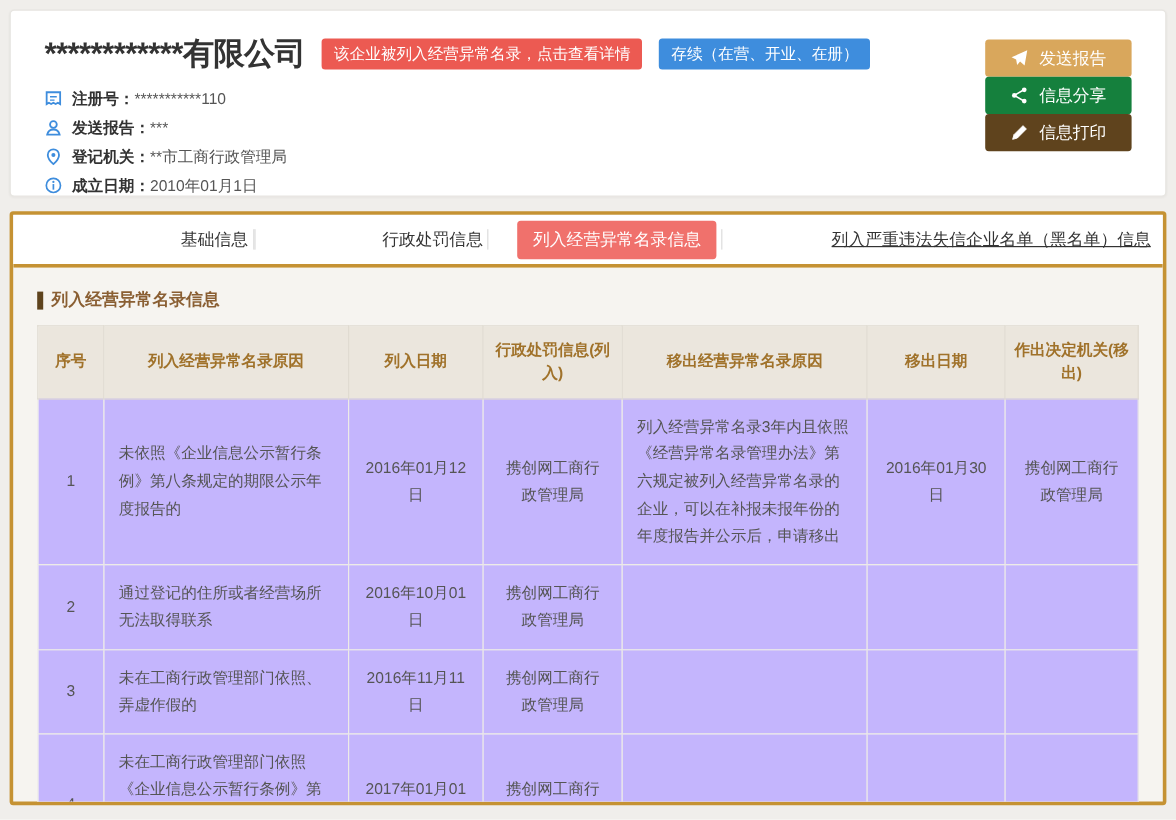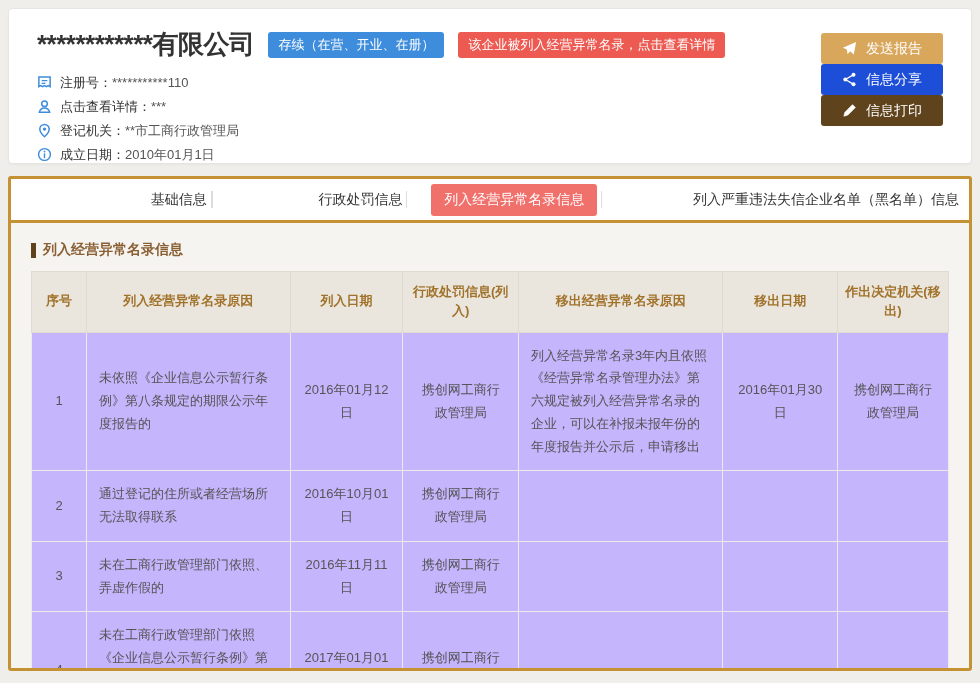--- a/index.html
+++ b/index.html
@@ -20,49 +20,49 @@
     display:flex; justify-content:space-between;
   }
   .company-block { flex:1; }
   .company-row { display:flex; align-items:center; gap:14px; margin-bottom:8px; }
   .company-name { font-size:26px; font-weight:bold; color:#333; letter-spacing:-0.5px; }
   .badge { font-size:13px; color:#fff; padding:4px 10px; border-radius:3px; white-space:nowrap; }
   .badge-blue { background:#3e8ddd; }
   .badge-red  { background:#ec5a52; cursor:pointer; }
   .info-row { display:flex; align-items:center; font-size:13px; line-height:23px; height:24px; }
   .info-icon { width:15px; height:15px; margin-right:8px; flex:0 0 15px; }
-  .info-label { font-weight:normal; color:#333; }
+  .info-label { font-weight:bold; color:#333; }
   .info-value { color:#555; }
 
   .actions { display:flex; flex-direction:column; padding-top:6px; }
   .btn {
     width:122px; height:31px; border:none; border-radius:3px;
     display:flex; align-items:center; justify-content:center; gap:9px;
     color:#fff; font-size:14px; cursor:pointer;
     font-family:"Liberation Sans","DejaVu Sans",sans-serif;
   }
   .btn svg { width:15px; height:15px; }
   .btn-send  { background:#d9a75c; }
-  .btn-share { background:#1d4ed8; }
+  .btn-share { background:#15803d; }
   .btn-print { background:#5f431d; }
 
   
   .main-panel {
     margin-top:12px; border:3px solid #c59233; border-radius:3px;
     background:#f6f4f0; height:495px; overflow:hidden;
   }
   .tab-bar {
     background:#fff; height:44px; display:flex; align-items:center;
     border-bottom:3px solid #c59233; padding:0 6px;
   }
   .tab {
     flex:1; text-align:right; font-size:14px; color:#333;
     cursor:pointer; white-space:nowrap; padding:0 4px;
   }
-  .tab.wide { flex:1.9; }
+  .tab.wide { flex:1.9;text-decoration:underline; }
   .tab-pill {
     display:inline-block; background:#f0716c; color:#fff;
     padding:7px 13px; border-radius:3px; font-size:14px;
   }
   .tab-divider { width:1px; height:17px; background:#dcdcdc; flex:0 0 1px; }
 
   .panel-content { padding:12px 20px 0 20px; }
   .section-title { display:flex; align-items:center; gap:7px; margin:6px 0 12px 0; }
   .section-title .square { width:5px; height:15px; background:#5e431d; }
   .section-title .text { font-size:14px; font-weight:bold; color:#8a5f33; }
@@ -82,39 +82,39 @@
 </style>
 </head>
 <body>
 
 <div class="page">
 
   <div class="header-card">
     <div class="company-block">
       <div class="company-row">
         <span class="company-name">************有限公司</span>
+        <span class="badge badge-red">该企业被列入经营异常名录，点击查看详情</span>
         <span class="badge badge-blue">存续（在营、开业、在册）</span>
-        <span class="badge badge-red">该企业被列入经营异常名录，点击查看详情</span>
       </div>
 
       <div class="info-row">
         <svg class="info-icon" viewBox="0 0 16 16">
           <path d="M2 2h12v10.5l-2-1.2-2 1.2-2-1.2-2 1.2-2-1.2-2 1.2z" fill="none" stroke="#3e8ddd" stroke-width="1.6"></path>
           <path d="M5 6h6M5 9h4" stroke="#3e8ddd" stroke-width="1.3"></path>
         </svg>
         <span class="info-label">注册号：</span>
         <span class="info-value">***********110</span>
       </div>
 
       <div class="info-row">
         <svg class="info-icon" viewBox="0 0 16 16">
           <circle cx="8" cy="5" r="3" fill="none" stroke="#3e8ddd" stroke-width="1.6"></circle>
           <path d="M2.5 14c.7-3 3-4.5 5.5-4.5s4.8 1.5 5.5 4.5z" fill="none" stroke="#3e8ddd" stroke-width="1.6"></path>
         </svg>
-        <span class="info-label">点击查看详情：</span>
+        <span class="info-label">发送报告：</span>
         <span class="info-value">***</span>
       </div>
 
       <div class="info-row">
         <svg class="info-icon" viewBox="0 0 16 16">
           <path d="M8 1.5a5 5 0 0 1 5 5c0 3.2-3.4 6.8-5 8.2-1.6-1.4-5-5-5-8.2a5 5 0 0 1 5-5z" fill="none" stroke="#3e8ddd" stroke-width="1.6"></path>
           <circle cx="8" cy="6.5" r="1.8" fill="#3e8ddd"></circle>
         </svg>
         <span class="info-label">登记机关：</span>
         <span class="info-value">**市工商行政管理局</span>

